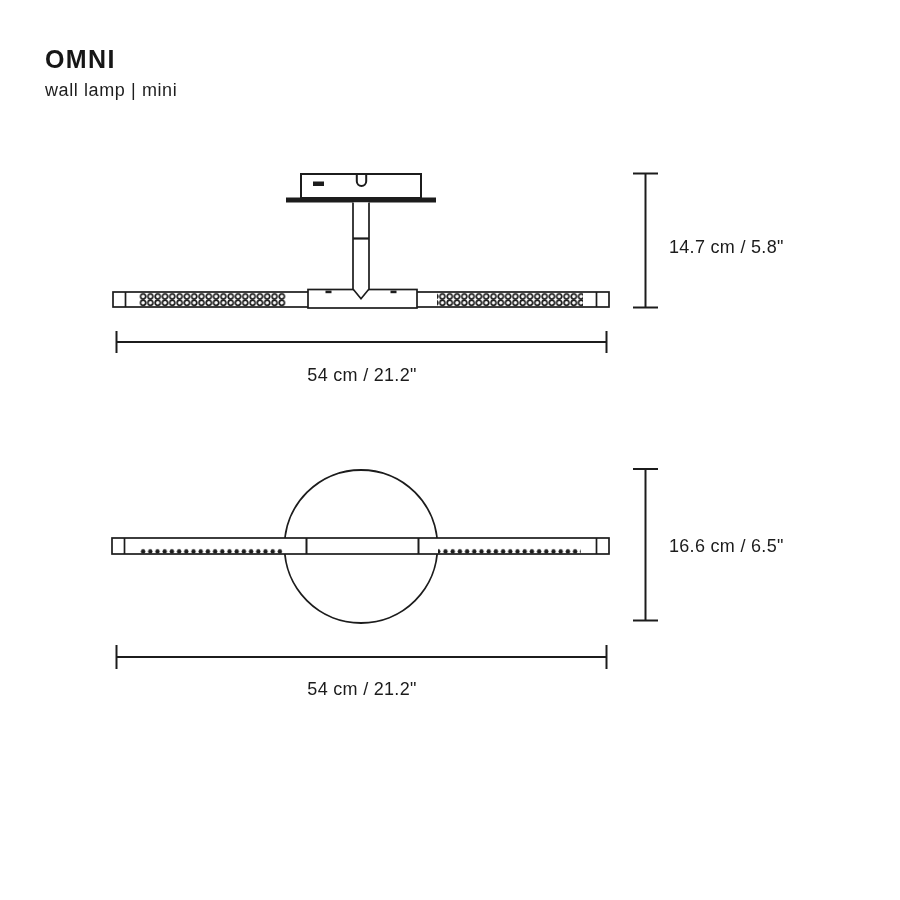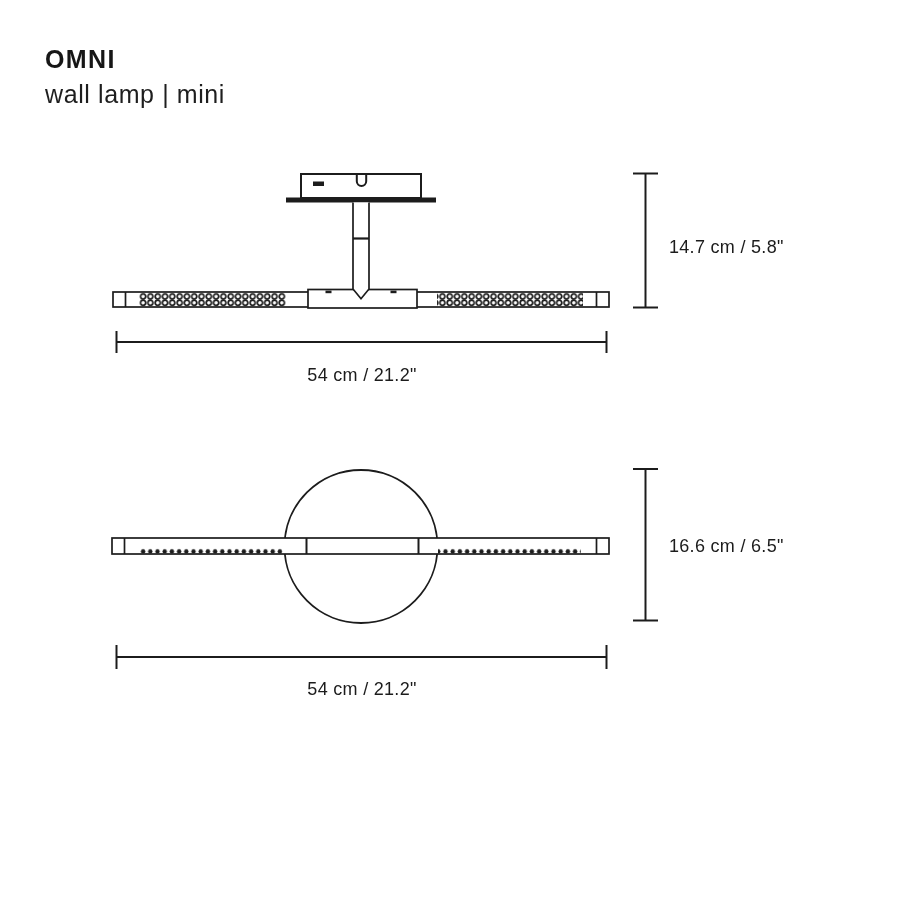--- a/index.html
+++ b/index.html
@@ -15,21 +15,21 @@
   .brand{
     margin:0;
     font-size:25px;
     font-weight:700;
     letter-spacing:1.4px;
     line-height:1;
     color:#161616;
   }
   .product{
     margin:9px 0 0 0;
-    font-size:25px;
+    font-size:18px;
     font-weight:400;
     letter-spacing:0.6px;
     line-height:1.05;
     color:#1e1e1e;
   }
   .drawing{position:absolute;left:0;top:0;width:900px;height:900px;}
   .dim-label{
     position:absolute;
     font-size:18px;
     letter-spacing:0.3px;

